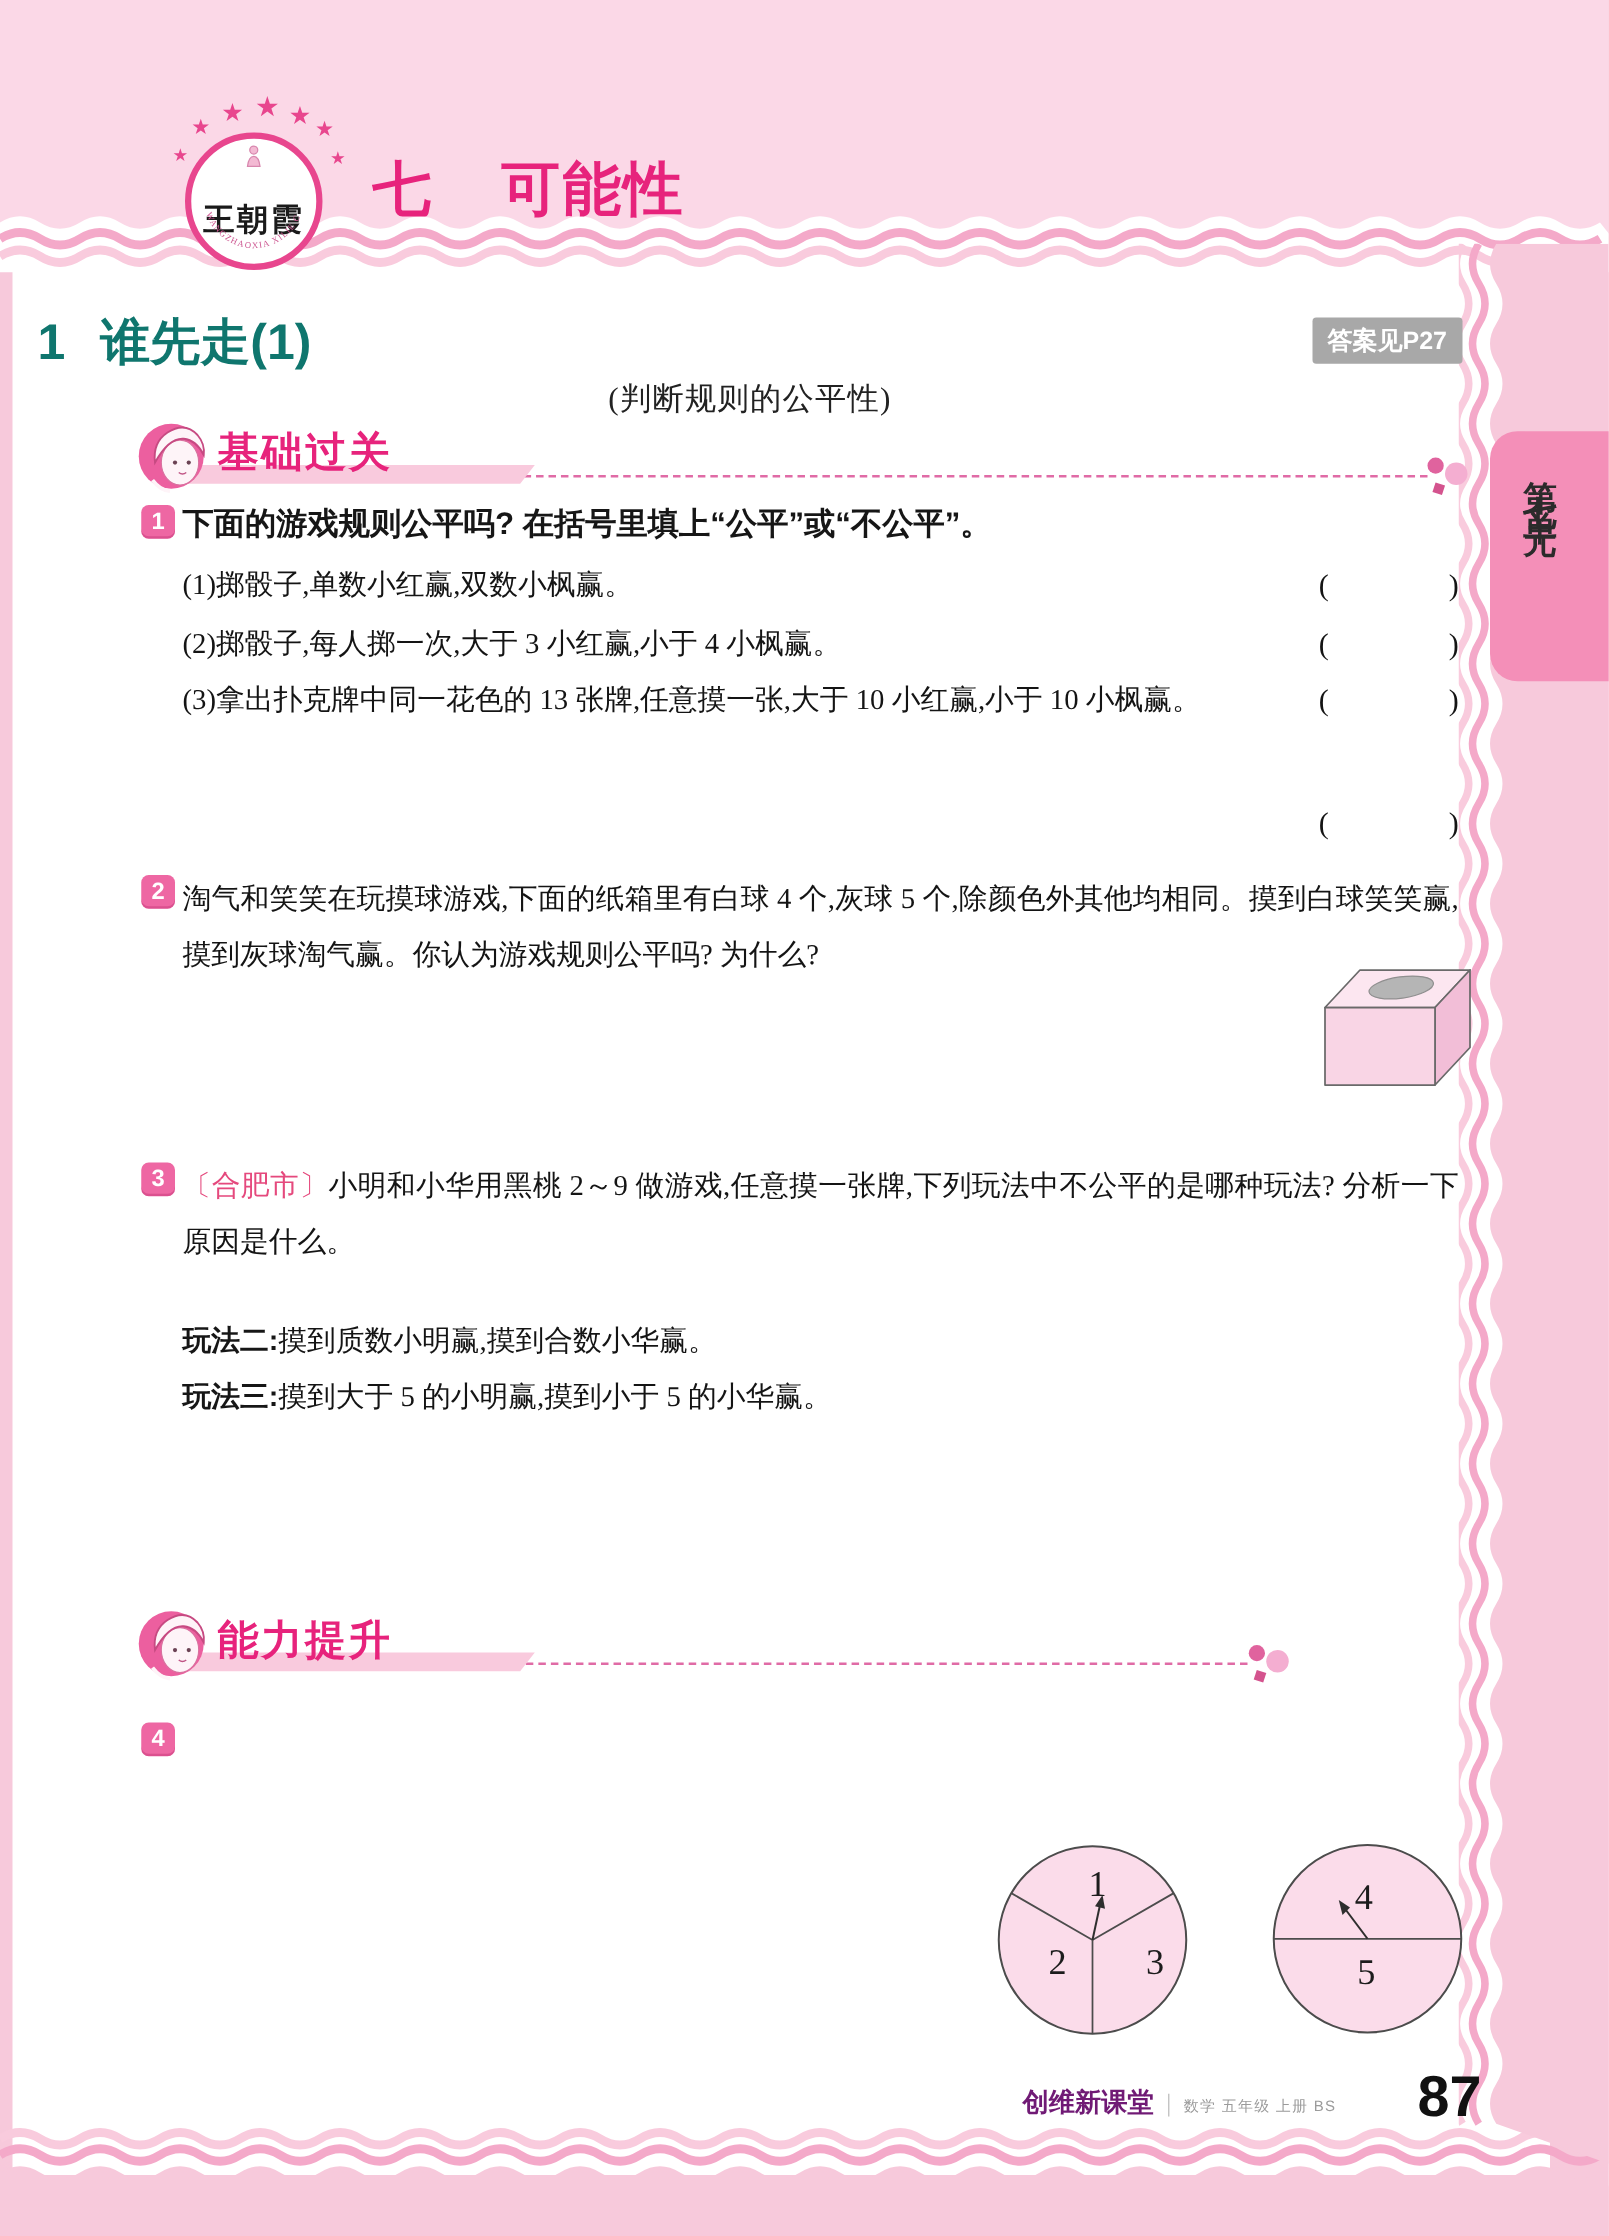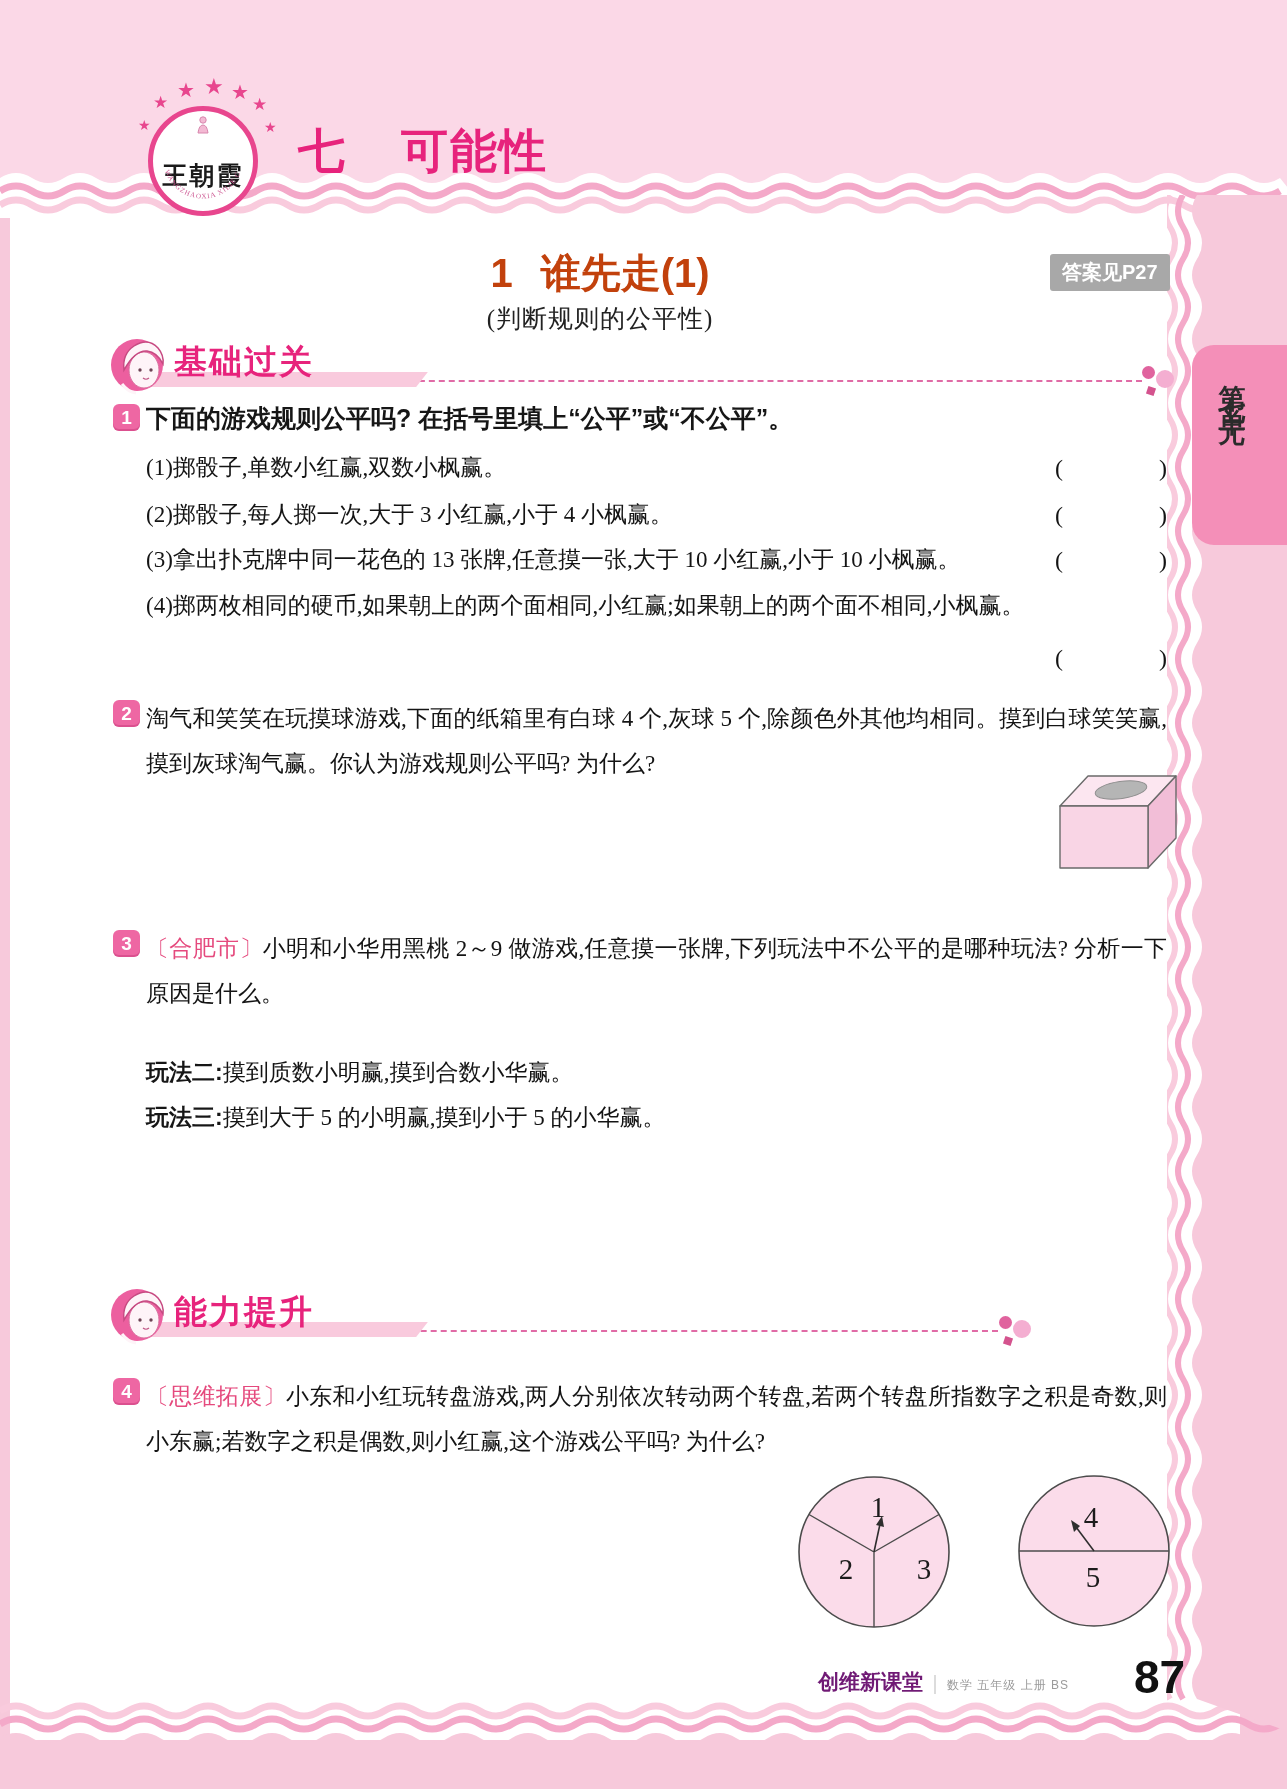--- a/index.html
+++ b/index.html
@@ -24,22 +24,22 @@
   .panel{position:absolute;left:10px;top:200px;width:1230px;height:1540px;background:#ffffff}
 
   
   .side-tab{position:absolute;left:1192px;top:345px;width:95px;height:200px;background:#f48fb8;
             border-radius:22px 0 0 22px}
   .side-tab-text{position:absolute;left:22px;top:18px;writing-mode:vertical-rl;
                  font-family:"Liberation Sans",sans-serif;font-weight:bold;font-size:27px;
                  color:#2b2b2b;letter-spacing:12px}
 
   
-  .lesson-title{position:absolute;left:30px;top:246px;width:1140px;text-align:center;
-                font-family:"Liberation Sans",sans-serif;font-weight:bold;font-size:40px;color:#c2410c}
+  .lesson-title{position:absolute;left:30px;top:246px;width:1140px;
+                font-family:"Liberation Sans",sans-serif;font-weight:bold;font-size:40px;color:#0f766e}
   .lesson-name{margin-left:28px}
   .subtitle{position:absolute;left:30px;top:302px;width:1140px;text-align:center;
             font-size:25px;color:#222;letter-spacing:1px}
   .answer-badge{position:absolute;left:1050px;top:254px;background:#a8a8a8;color:#fff;
                 font-family:"Liberation Sans",sans-serif;font-weight:600;font-size:20px;
                 padding:5px 12px;border-radius:3px}
 
   
   .section-title{position:absolute;font-family:"Liberation Sans",sans-serif;font-weight:bold;
                  font-size:33px;color:#e7237c;letter-spacing:2px}
@@ -158,23 +158,20 @@
     <span class="blank">(　　　　)</span>
   </div>
   <div class="row" style="top:499px">
     <span>(2)掷骰子,每人掷一次,大于 3 小红赢,小于 4 小枫赢。</span>
     <span class="blank">(　　　　)</span>
   </div>
   <div class="row" style="top:544px">
     <span>(3)拿出扑克牌中同一花色的 13 张牌,任意摸一张,大于 10 小红赢,小于 10 小枫赢。</span>
     <span class="blank">(　　　　)</span>
   </div>
-  <div class="row" style="top:590px">
-    <span>(4)掷两枚相同的硬币,如果朝上的两个面相同,小红赢;如果朝上的两个面不相同,小枫赢。</span>
-  </div>
   <div class="row" style="top:642px;height:30px">
     <span class="blank">(　　　　)</span>
   </div>
 
   <div class="qbadge" style="left:113px;top:700px">2</div>
   <div class="row para" style="top:696px">
     <span>淘气和笑笑在玩摸球游戏,下面的纸箱里有白球 4 个,灰球 5 个,除颜色外其他均相同。摸到白球笑笑赢,摸到灰球淘气赢。你认为游戏规则公平吗? 为什么?</span>
   </div>
   <svg class="abs" style="left:1048px;top:764px" width="136" height="106" viewBox="0 0 136 106">
     <path d="M12 42 L100 42 L128 12 L40 12 Z" fill="#fce6f0" stroke="#6a6a6a" stroke-width="1.4" stroke-linejoin="round"></path>
@@ -204,23 +201,20 @@
       <circle cx="41" cy="36" r="1.7" fill="#6b4254"></circle>
     <path d="M33 44 q3 2.5 6 0" stroke="#c05585" stroke-width="1.2" fill="none"></path>
     <path d="M12 50 q6 8 14 9" stroke="#fef4f8" stroke-width="3" fill="none"></path>
   </svg>
   <span class="section-title" style="left:174px;top:1290px;position:absolute">能力提升</span>
   <div class="dot" style="left:999px;top:1316px;width:13px;height:13px;background:#e0639e"></div>
   <div class="dot" style="left:1013px;top:1320px;width:18px;height:18px;background:#f4aed1"></div>
   <div class="sq" style="left:1004px;top:1337px;width:8px;height:8px;background:#d4538e"></div>
 
   <div class="qbadge" style="left:113px;top:1378px">4</div>
-  <div class="row para" style="top:1374px">
-    <span class="tag">〔思维拓展〕</span><span>小东和小红玩转盘游戏,两人分别依次转动两个转盘,若两个转盘所指数字之积是奇数,则小东赢;若数字之积是偶数,则小红赢,这个游戏公平吗? 为什么?</span>
-  </div>
 
   <svg class="abs" style="left:794px;top:1472px" width="160" height="160" viewBox="0 0 160 160">
     <circle cx="80" cy="80" r="75" fill="#fbdcea" stroke="#4c4c4c" stroke-width="1.6"></circle>
     <path d="M80 80 L80 155 M80 80 L145 42.5 M80 80 L15 42.5" stroke="#4c4c4c" stroke-width="1.4" fill="none"></path>
     <path d="M80 80 L86 52" stroke="#2e2e2e" stroke-width="1.6" fill="none"></path>
     <path d="M88 44 L90 55 L82 53 Z" fill="#2e2e2e"></path>
     <text x="84" y="45" text-anchor="middle" font-family="Liberation Serif,serif" font-size="29" fill="#1c1c1c">1</text>
     <text x="52" y="107" text-anchor="middle" font-family="Liberation Serif,serif" font-size="29" fill="#1c1c1c">2</text>
     <text x="130" y="107" text-anchor="middle" font-family="Liberation Serif,serif" font-size="29" fill="#1c1c1c">3</text>
   </svg>

